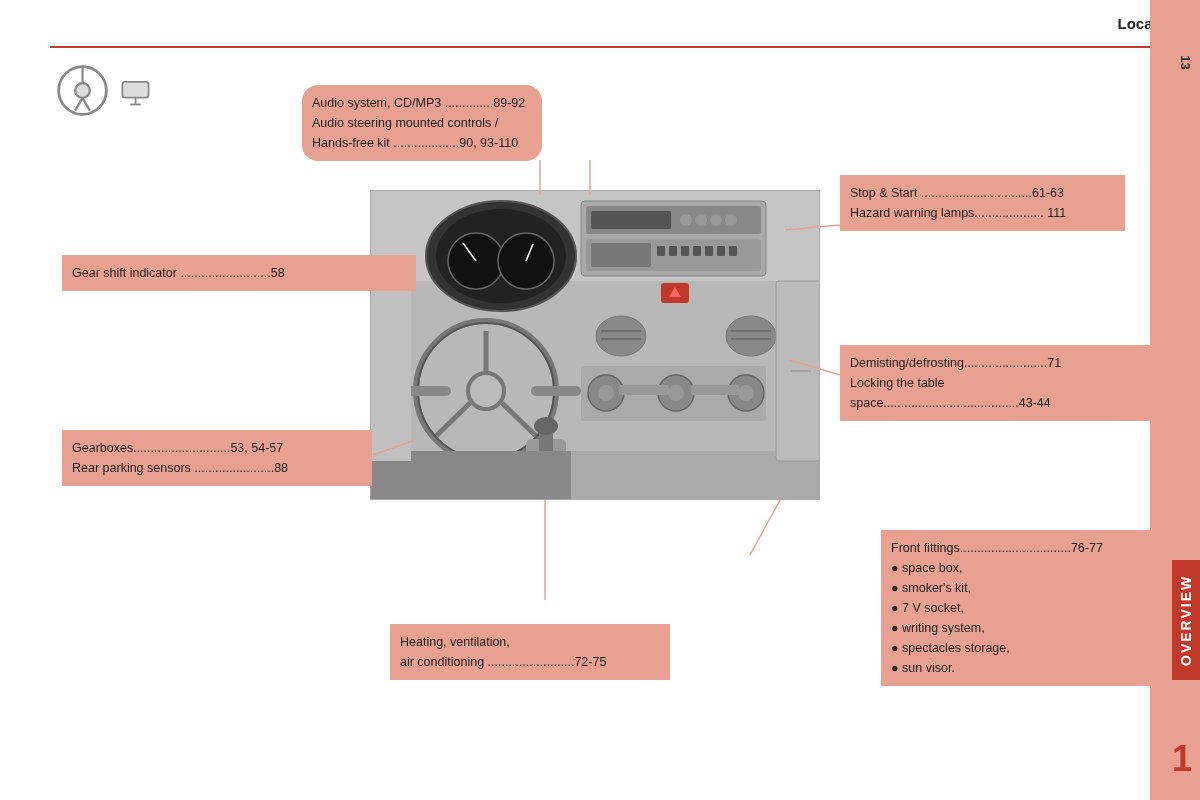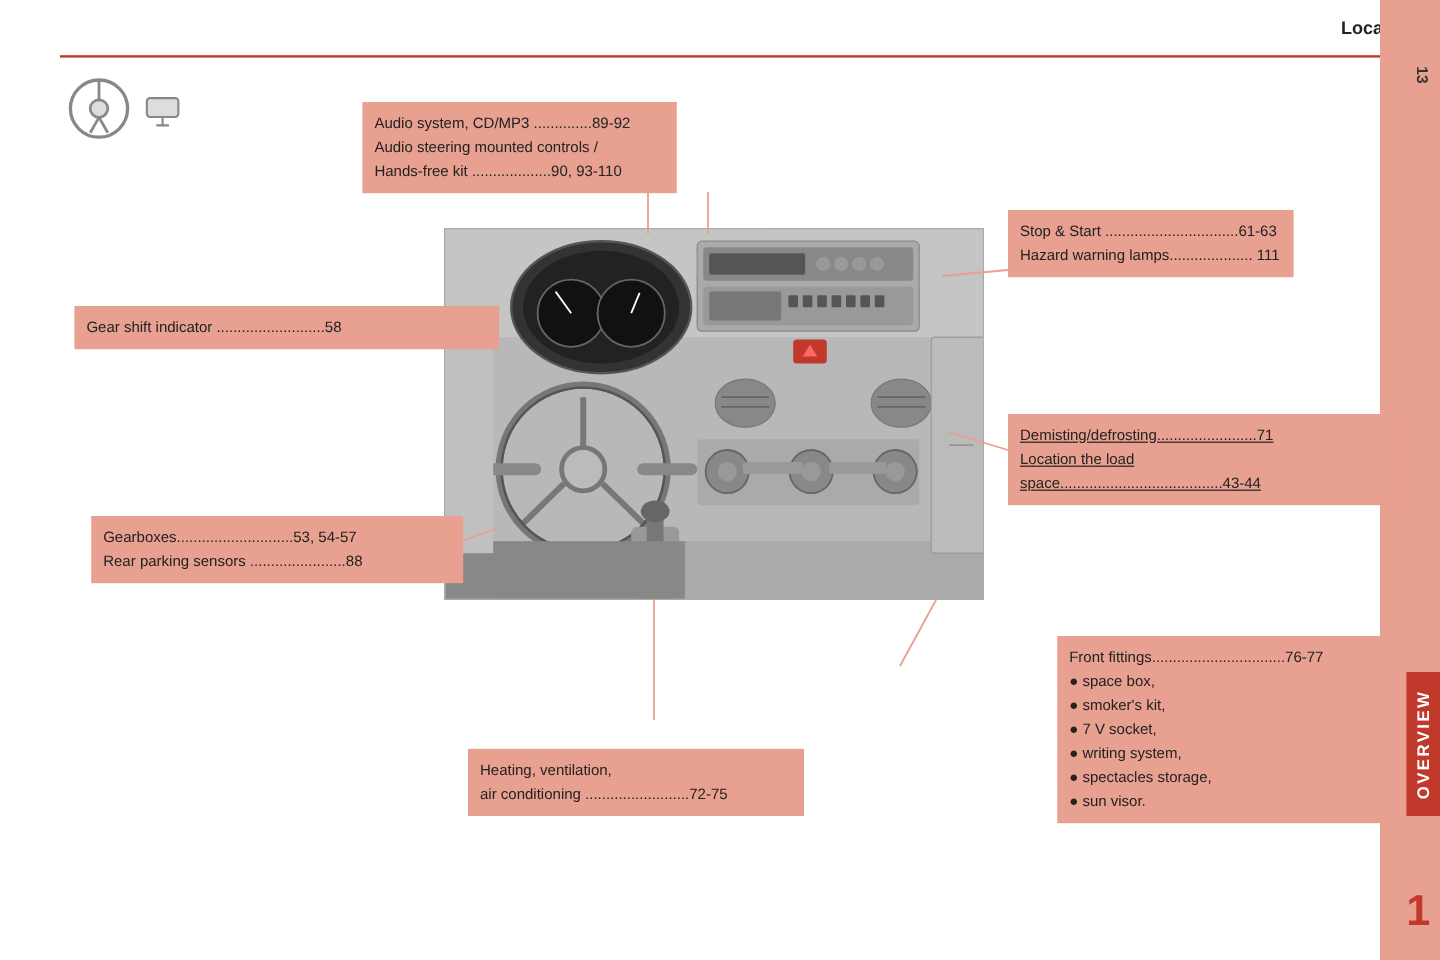--- a/index.html
+++ b/index.html
@@ -273,42 +273,42 @@
 
     <line x1="840" y1="375" x2="790" y2="360" stroke="#e8a090" stroke-width="1.5"></line>
 
     <line x1="373" y1="455" x2="415" y2="440" stroke="#e8a090" stroke-width="1.5"></line>
 
     <line x1="545" y1="600" x2="545" y2="500" stroke="#e8a090" stroke-width="1.5"></line>
 
     <line x1="750" y1="555" x2="780" y2="500" stroke="#e8a090" stroke-width="1.5"></line>
   </svg>
 
-  <div class="annotation-box" style="left: 302px; top: 85px; width: 262px;">
+  <div class="annotation-box" style="left: 302px; top: 85px; width: 240px; border-radius: 16px;">
     <span>Audio system, CD/MP3 ..............89-92</span><br>
     <span>Audio steering mounted controls /</span><br>
     <span>  Hands-free kit ...................90, 93-110</span>
   </div>
 
-  <div class="annotation-box" style="left: 840px; top: 175px; width: 238px;">
+  <div class="annotation-box" style="left: 840px; top: 175px; width: 285px;">
     <span>Stop &amp; Start ................................61-63</span><br>
     <span>Hazard warning lamps.................... 111</span>
   </div>
 
   <div class="annotation-box" style="left: 62px; top: 255px; width: 354px;">
     <span>Gear shift indicator ..........................58</span>
   </div>
 
-  <div class="annotation-box" style="left: 840px; top: 345px; width: 333px; text-decoration: underline;">
+  <div class="annotation-box" style="left: 840px; top: 345px; width: 333px;">
     <span>Demisting/defrosting........................71</span><br>
-    <span>Location the load</span><br>
+    <span>Locking the table</span><br>
     <span>  space.......................................43-44</span>
   </div>
 
-  <div class="annotation-box" style="left: 76px; top: 430px; width: 310px;">
+  <div class="annotation-box" style="left: 62px; top: 430px; width: 310px;">
     <span>Gearboxes............................53, 54-57</span><br>
     <span>Rear parking sensors .......................88</span>
   </div>
 
   <div class="annotation-box" style="left: 390px; top: 590px; width: 280px; margin-top: 34px;">
     <span>Heating, ventilation,</span><br>
     <span>  air conditioning .........................72-75</span>
   </div>
 
   <div class="annotation-box" style="left: 881px; top: 530px; width: 285px;">

